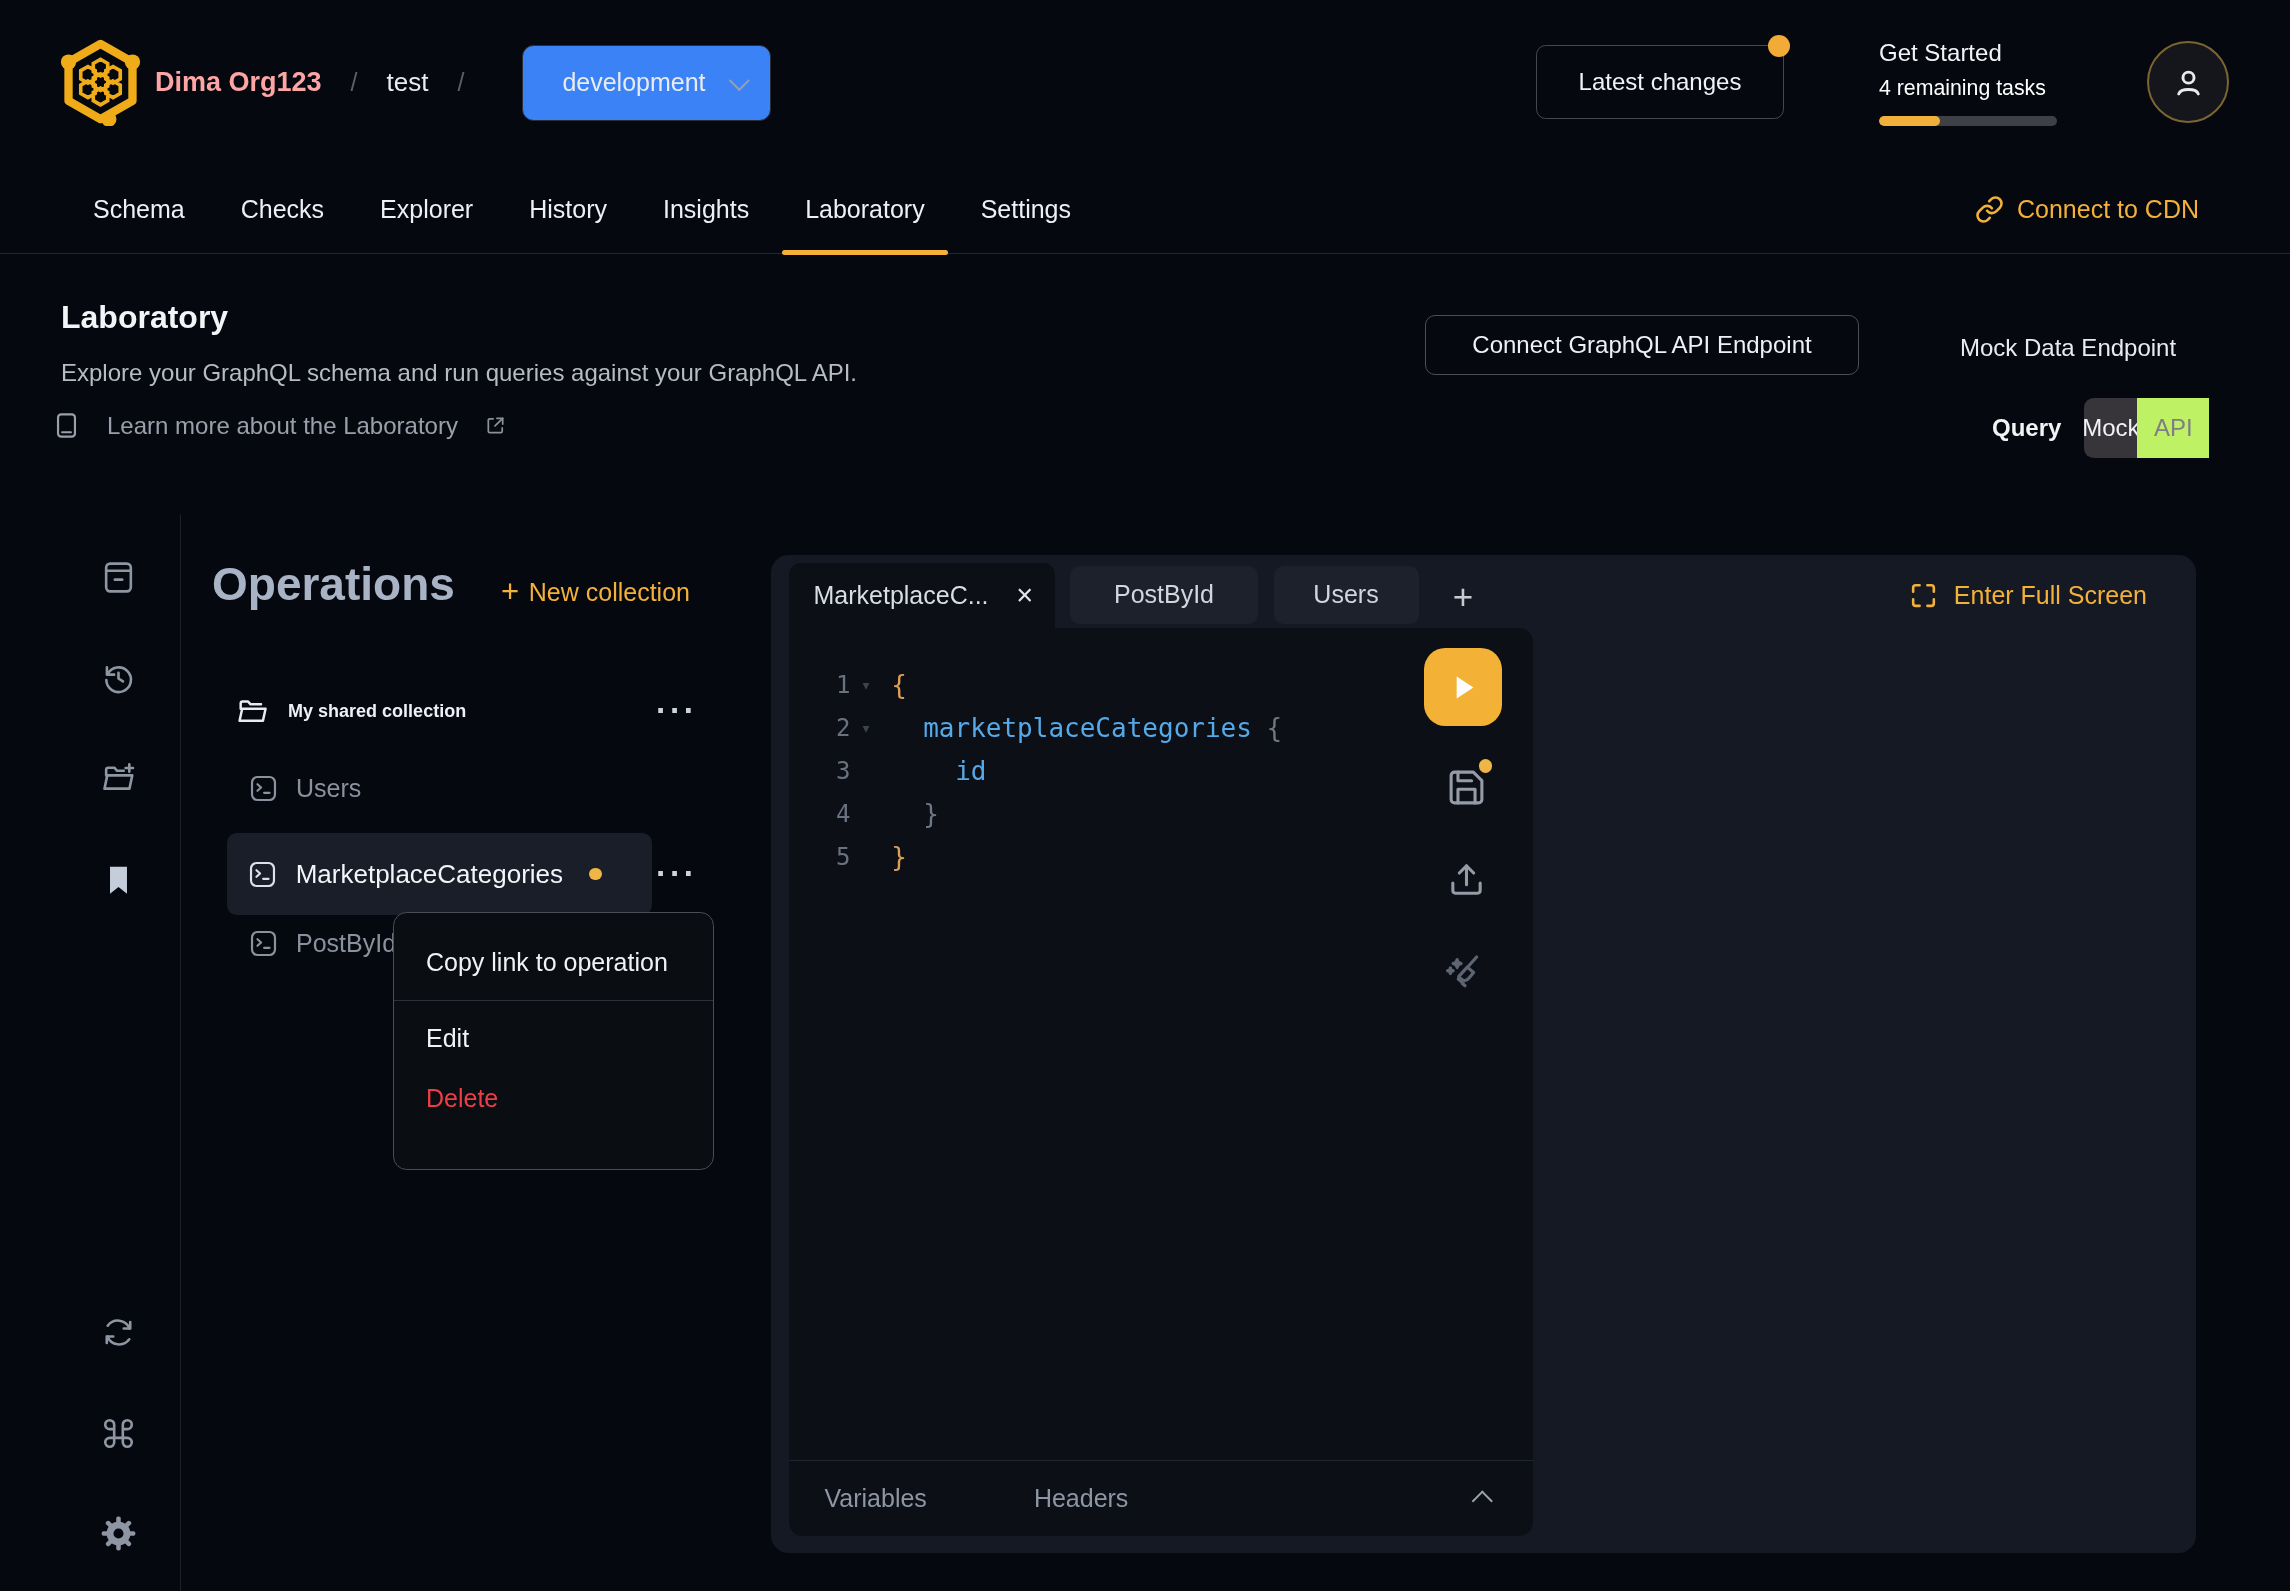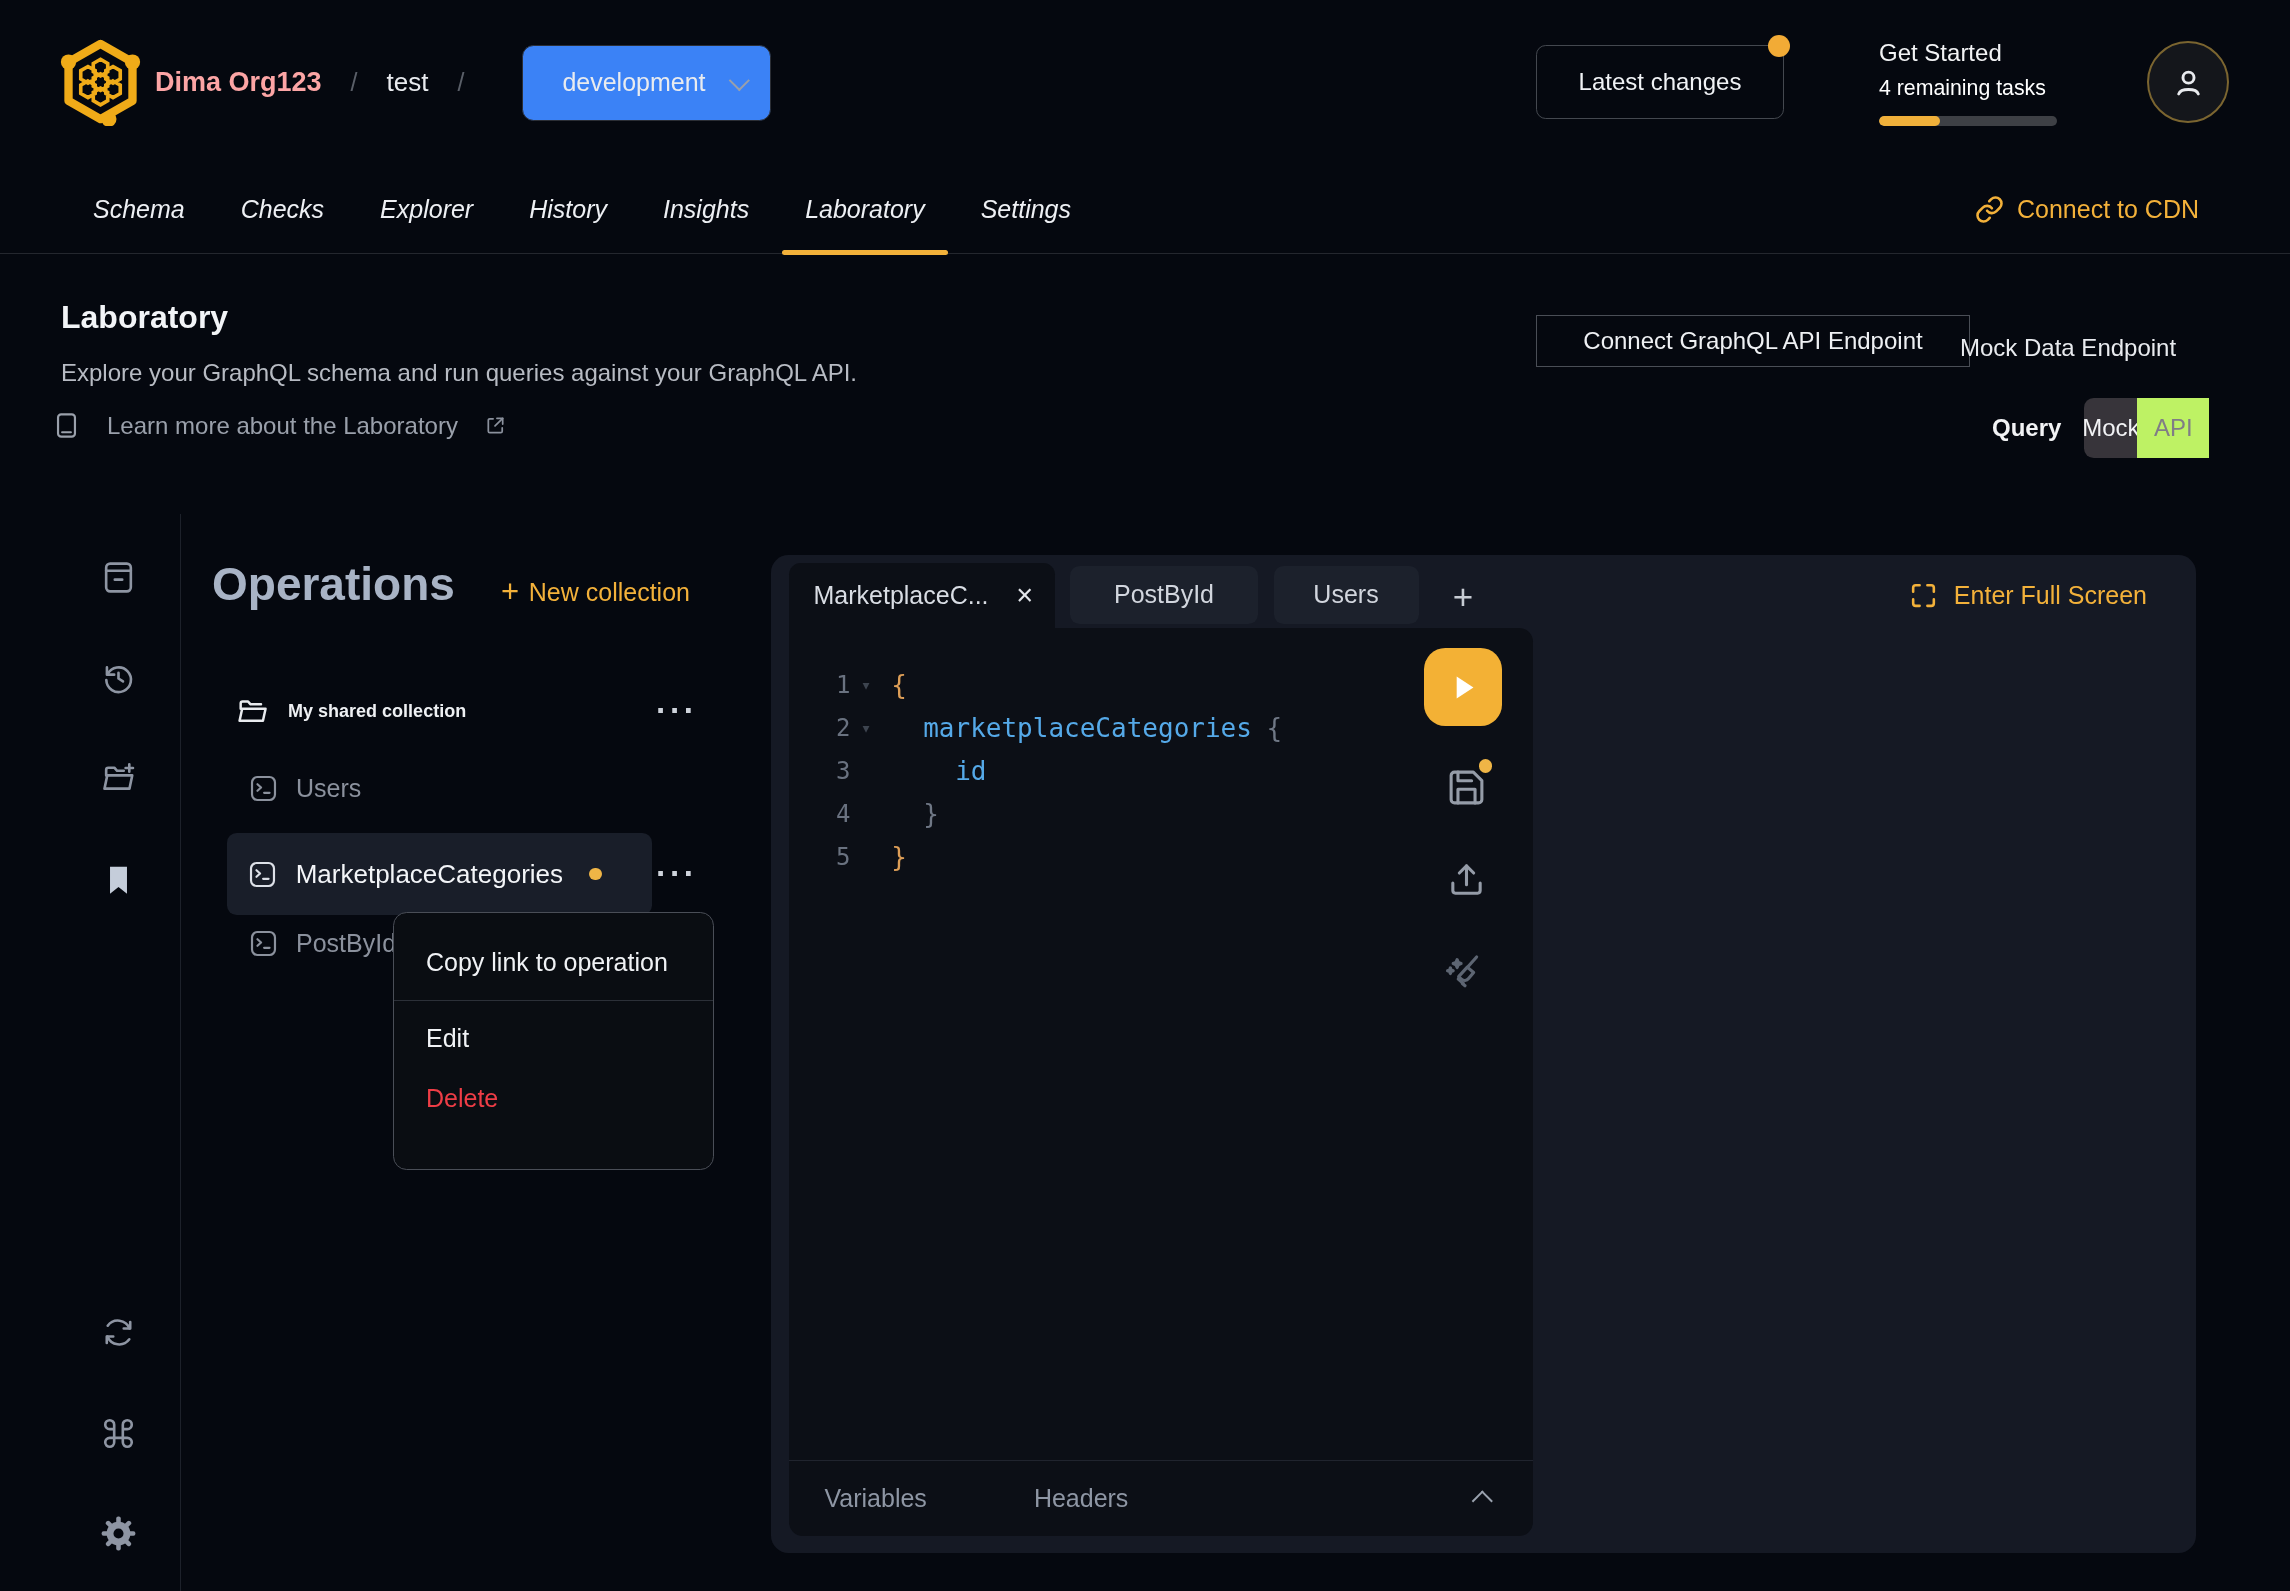--- a/index.html
+++ b/index.html
@@ -22,31 +22,31 @@
   .latest-dot { left:1768px; top:35px; width:22px; height:22px; border-radius:50%; background:#f2ab36; }
   .gs { left:1879px; top:39px; width:194px; }
   .gs-title { font-size:24px; color:#f2f3f5; }
   .gs-sub { margin-top:8.7px; font-size:21.3px; color:#ffffff; }
   .gs-bar { margin-top:15.5px; width:178px; height:9.7px; border-radius:4.9px; background:#3e4045; overflow:hidden; }
   .gs-fill { height:9.7px; border-radius:4.9px; background:#f0b03a; }
   .avatar { left:2147px; top:41px; width:82px; height:82px; border-radius:50%; border:2.4px solid #7b6530; background:#14161b; display:flex; align-items:center; justify-content:center; }
 
   
   .nav { top:165px; left:0; width:2290px; height:89px; border-bottom:1px solid #24272e; }
-  .nav-tabs { position:absolute; left:65px; top:0; height:89px; display:flex;font-style:italic; }
+  .nav-tabs { position:absolute; left:65px; top:0; height:89px; display:flex; }
   .nav-tab { position:relative; height:89px; padding:0 28px; display:flex; align-items:center; font-size:25px; color:#eef0f4; }
   .nav-tab.active::after { content:""; position:absolute; left:4.9px; right:4.9px; bottom:-1px; height:4.9px; border-radius:2.9px; background:#f3b13a; }
   .cdn { position:absolute; right:91px; top:0; height:89px; display:flex; align-items:center; gap:12.6px; color:#f3b13a; font-size:25px; }
 
   
   .phead { top:254px; left:0; width:2290px; height:260px; }
   .ptitle { left:61px; top:45px; font-size:32px; font-weight:700; color:#f2f4f7; }
   .pdesc { left:61px; top:105px; font-size:24px; color:#b7bbc3; }
   .learn { left:52px; top:157px; display:flex; align-items:center; gap:26px; color:#9aa0ab; font-size:24px; }
-  .connect-btn { left:1536px; top:61px; width:434px; height:52px; border:1px solid #4a4e56; border-radius:0; font-size:24px; color:#eef0f3; display:flex; align-items:center; justify-content:center; }
+  .connect-btn { left:1425px; top:61px; width:434px; height:60px; border:1px solid #4a4e56; border-radius:10px; font-size:24px; color:#eef0f3; display:flex; align-items:center; justify-content:center; }
   .mock-label { left:1960px; top:61px; height:66px; display:flex; align-items:center; font-size:24px; color:#e9ebef; }
   .qrow { left:1992px; top:144px; height:60px; display:flex; align-items:center; gap:23px; }
   .qlabel { font-size:24px; font-weight:700; color:#f2f3f5; }
   .segmented { width:147px; height:60px; border-radius:9.7px; overflow:hidden; display:flex; }
   .seg { height:60px; display:flex; align-items:center; justify-content:center; font-size:24px; }
   .seg-on { width:53px; background:#37343a; color:#f2f3f5; }
   .seg-off { width:72px; background:#bef264; color:#807d86; }
 
   
   .rail-div { left:180px; top:514px; width:1px; height:1077px; background:#1d212a; }

